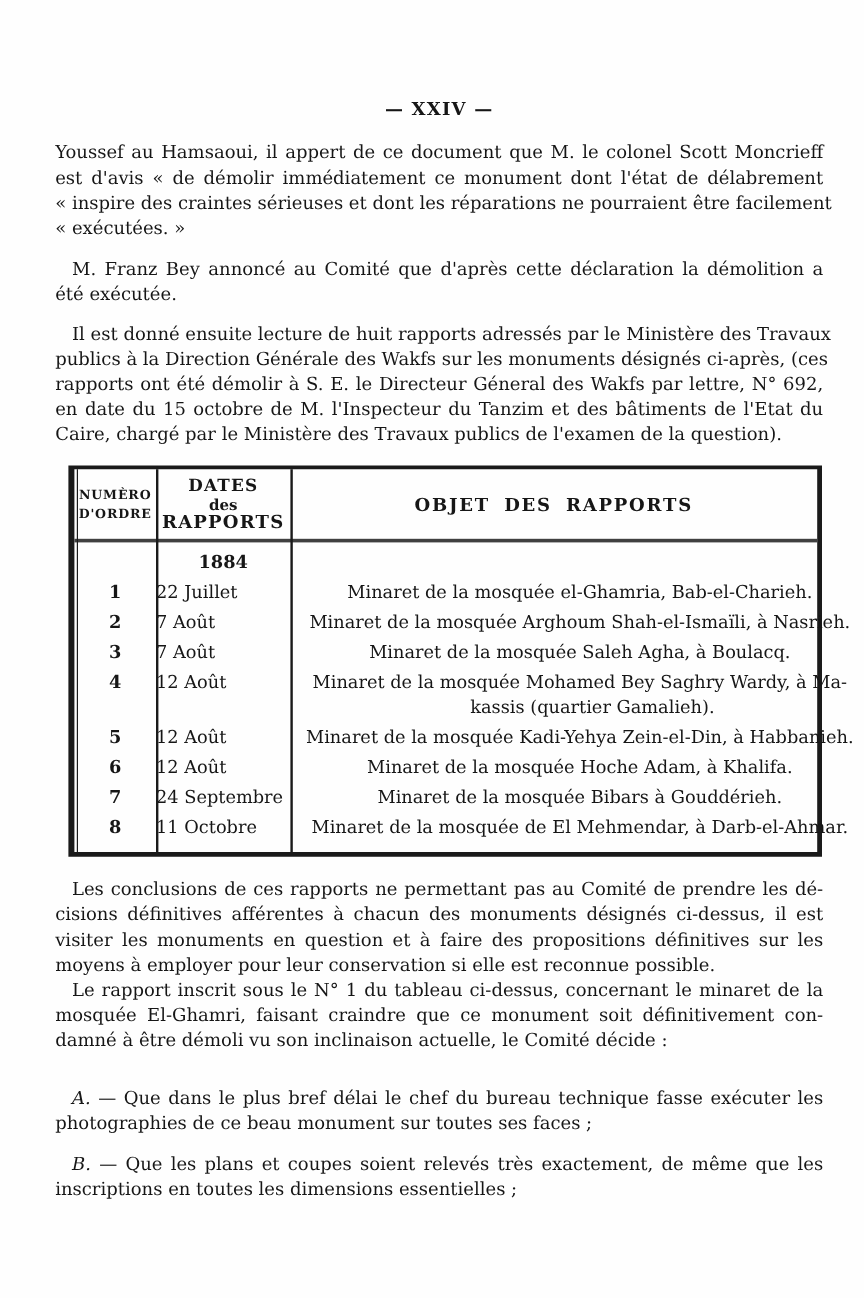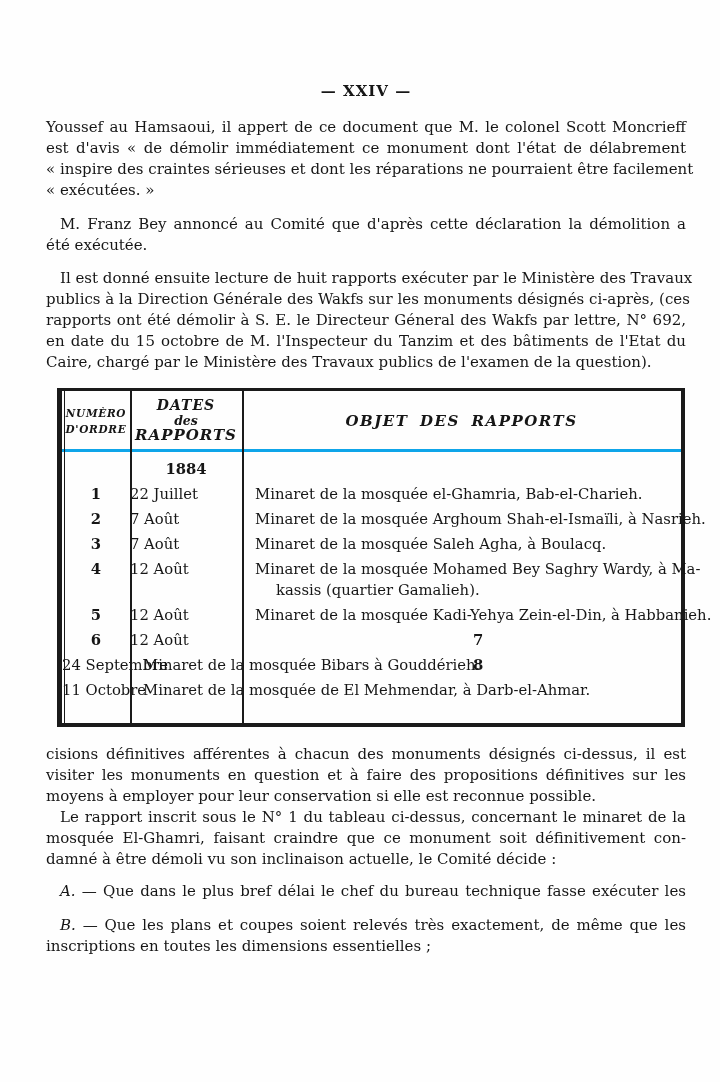--- a/index.html
+++ b/index.html
@@ -20,21 +20,21 @@
     font-size:15px; font-weight:bold;
     letter-spacing:1px;
   }
 
   .para { font-size:15px; line-height:21px; }
   .p1 { margin-top:17px; }
   .p2 { margin-top:13px; }
   .p3 { margin-top:12px; }
   .p4 { margin-top:17px; }
   .p5 { }
-  .pA { margin-top:11px; }
+  .pA { margin-top:27px; }
   .pB { margin-top:13px; }
 
   .ln {
     white-space:nowrap;
     text-align:justify;
     text-align-last:justify;
   }
   .ln.first { text-indent:14px; }
   .ln.last  { text-align-last:left; }
   .lead-it  { font-style:italic; }
@@ -57,44 +57,43 @@
     width:1px; background:#1a1a1a;
   }
   .vl { position:absolute; top:0; bottom:0; width:2px; background:#1a1a1a; }
   .vl1 { left:68px; }
   .vl2 { left:180px; }
 
   .thead {
     display:grid;
     grid-template-columns:68px 112px 1fr;
     align-items:center;
-    border-bottom:3px solid #0ea5e9;
+    border-bottom:3px solid #404040;
     padding:7px 0 6px;
     min-height:44px;
-    font-style:italic;
   }
   .th { text-align:center; font-weight:bold; }
   .th-num  { font-size:10.5px; letter-spacing:0.7px; line-height:16px; }
   .th-date .dl1 { font-size:14px;  letter-spacing:1px;  line-height:15px; }
   .th-date .dl2 { font-size:12.5px; font-weight:bold;   line-height:15px; }
   .th-date .dl3 { font-size:15px; letter-spacing:1px; line-height:15px; }
   .th-obj  { font-size:15px; letter-spacing:1.5px; word-spacing:5px; }
 
   .tbody {
     display:grid;
     grid-template-columns:68px 112px 1fr;
     row-gap:4px;
-    padding:6px 0 23px;
+    padding:6px 0 10px;
     font-size:14.8px;
     line-height:21px;
   }
   .c-num  { text-align:center; font-weight:bold; }
   .c-year { grid-column:2; text-align:center; font-weight:bold; }
   .c-date { text-align:left; white-space:nowrap; }
-  .c-obj  { padding-left:13px; padding-right:3px; white-space:nowrap; }
+  .c-obj  { padding-left:13px; padding-right:3px; white-space:nowrap;text-align:center; }
   .c-obj .wrap2 { padding-left:21px; }
 </style>
 </head>
 <body>
 
 <div class="page">
   <div class="content">
 
     <div class="pageno">— XXIV —</div>
 
@@ -104,21 +103,21 @@
       <div class="ln">« inspire des craintes sérieuses et dont les réparations ne pourraient être facilement</div>
       <div class="ln last">« exécutées. »</div>
     </div>
 
     <div class="para p2">
       <div class="ln first">M. Franz Bey annoncé au Comité que d'après cette déclaration la démolition a</div>
       <div class="ln last">été exécutée.</div>
     </div>
 
     <div class="para p3">
-      <div class="ln first">Il est donné ensuite lecture de huit rapports exécuter par le Ministère des Travaux</div>
+      <div class="ln first">Il est donné ensuite lecture de huit rapports adressés par le Ministère des Travaux</div>
       <div class="ln">publics à la Direction Générale des Wakfs sur les monuments désignés ci-après, (ces</div>
       <div class="ln">rapports ont été démolir à S. E. le Directeur Géneral des Wakfs par lettre, N° 692,</div>
       <div class="ln">en date du 15 octobre de M. l'Inspecteur du Tanzim et des bâtiments de l'Etat du</div>
       <div class="ln last">Caire, chargé par le Ministère des Travaux publics de l'examen de la question).</div>
     </div>
 
     <div class="doc-table">
       <div class="vl vl1"></div>
       <div class="vl vl2"></div>
 
@@ -165,49 +164,54 @@
         </div>
 
         <div class="c-num">5</div>
         <div class="c-date">12 Août</div>
         <div class="c-obj">
             <div>Minaret de la mosquée Kadi-Yehya Zein-el-Din, à Habbanieh.</div>
           </div>
 
         <div class="c-num">6</div>
         <div class="c-date">12 Août</div>
+        <div class="c-obj">
+            <div>Minaret de la mosquée Hoche Adam, à Khalifa.</div>
+          </div>
 
         <div class="c-num">7</div>
         <div class="c-date">24 Septembre</div>
         <div class="c-obj">
             <div>Minaret de la mosquée Bibars à Gouddérieh.</div>
           </div>
 
         <div class="c-num">8</div>
         <div class="c-date">11 Octobre</div>
         <div class="c-obj">
             <div>Minaret de la mosquée de El Mehmendar, à Darb-el-Ahmar.</div>
           </div>
       </div>
     </div>
 
     <div class="para p4">
+      <div class="ln first">Les conclusions de ces rapports ne permettant pas au Comité de prendre les dé-</div>
       <div class="ln">cisions définitives afférentes à chacun des monuments désignés ci-dessus, il est</div>
       <div class="ln">visiter les monuments en question et à faire des propositions définitives sur les</div>
       <div class="ln last">moyens à employer pour leur conservation si elle est reconnue possible.</div>
     </div>
 
     <div class="para p5">
       <div class="ln first">Le rapport inscrit sous le N° 1 du tableau ci-dessus, concernant le minaret de la</div>
       <div class="ln">mosquée El-Ghamri, faisant craindre que ce monument soit définitivement con-</div>
       <div class="ln last">damné à être démoli vu son inclinaison actuelle, le Comité décide :</div>
     </div>
 
     <div class="para pA">
       <div class="ln first"><span class="lead-it">A.</span><span> — Que dans le plus bref délai le chef du bureau technique fasse exécuter les</span></div>
+      <div class="ln last">photographies de ce beau monument sur toutes ses faces ;</div>
     </div>
 
     <div class="para pB">
       <div class="ln first"><span class="lead-it">B.</span><span> — Que les plans et coupes soient relevés très exactement, de même que les</span></div>
       <div class="ln last">inscriptions en toutes les dimensions essentielles ;</div>
     </div>
 
   </div>
 </div>
 

